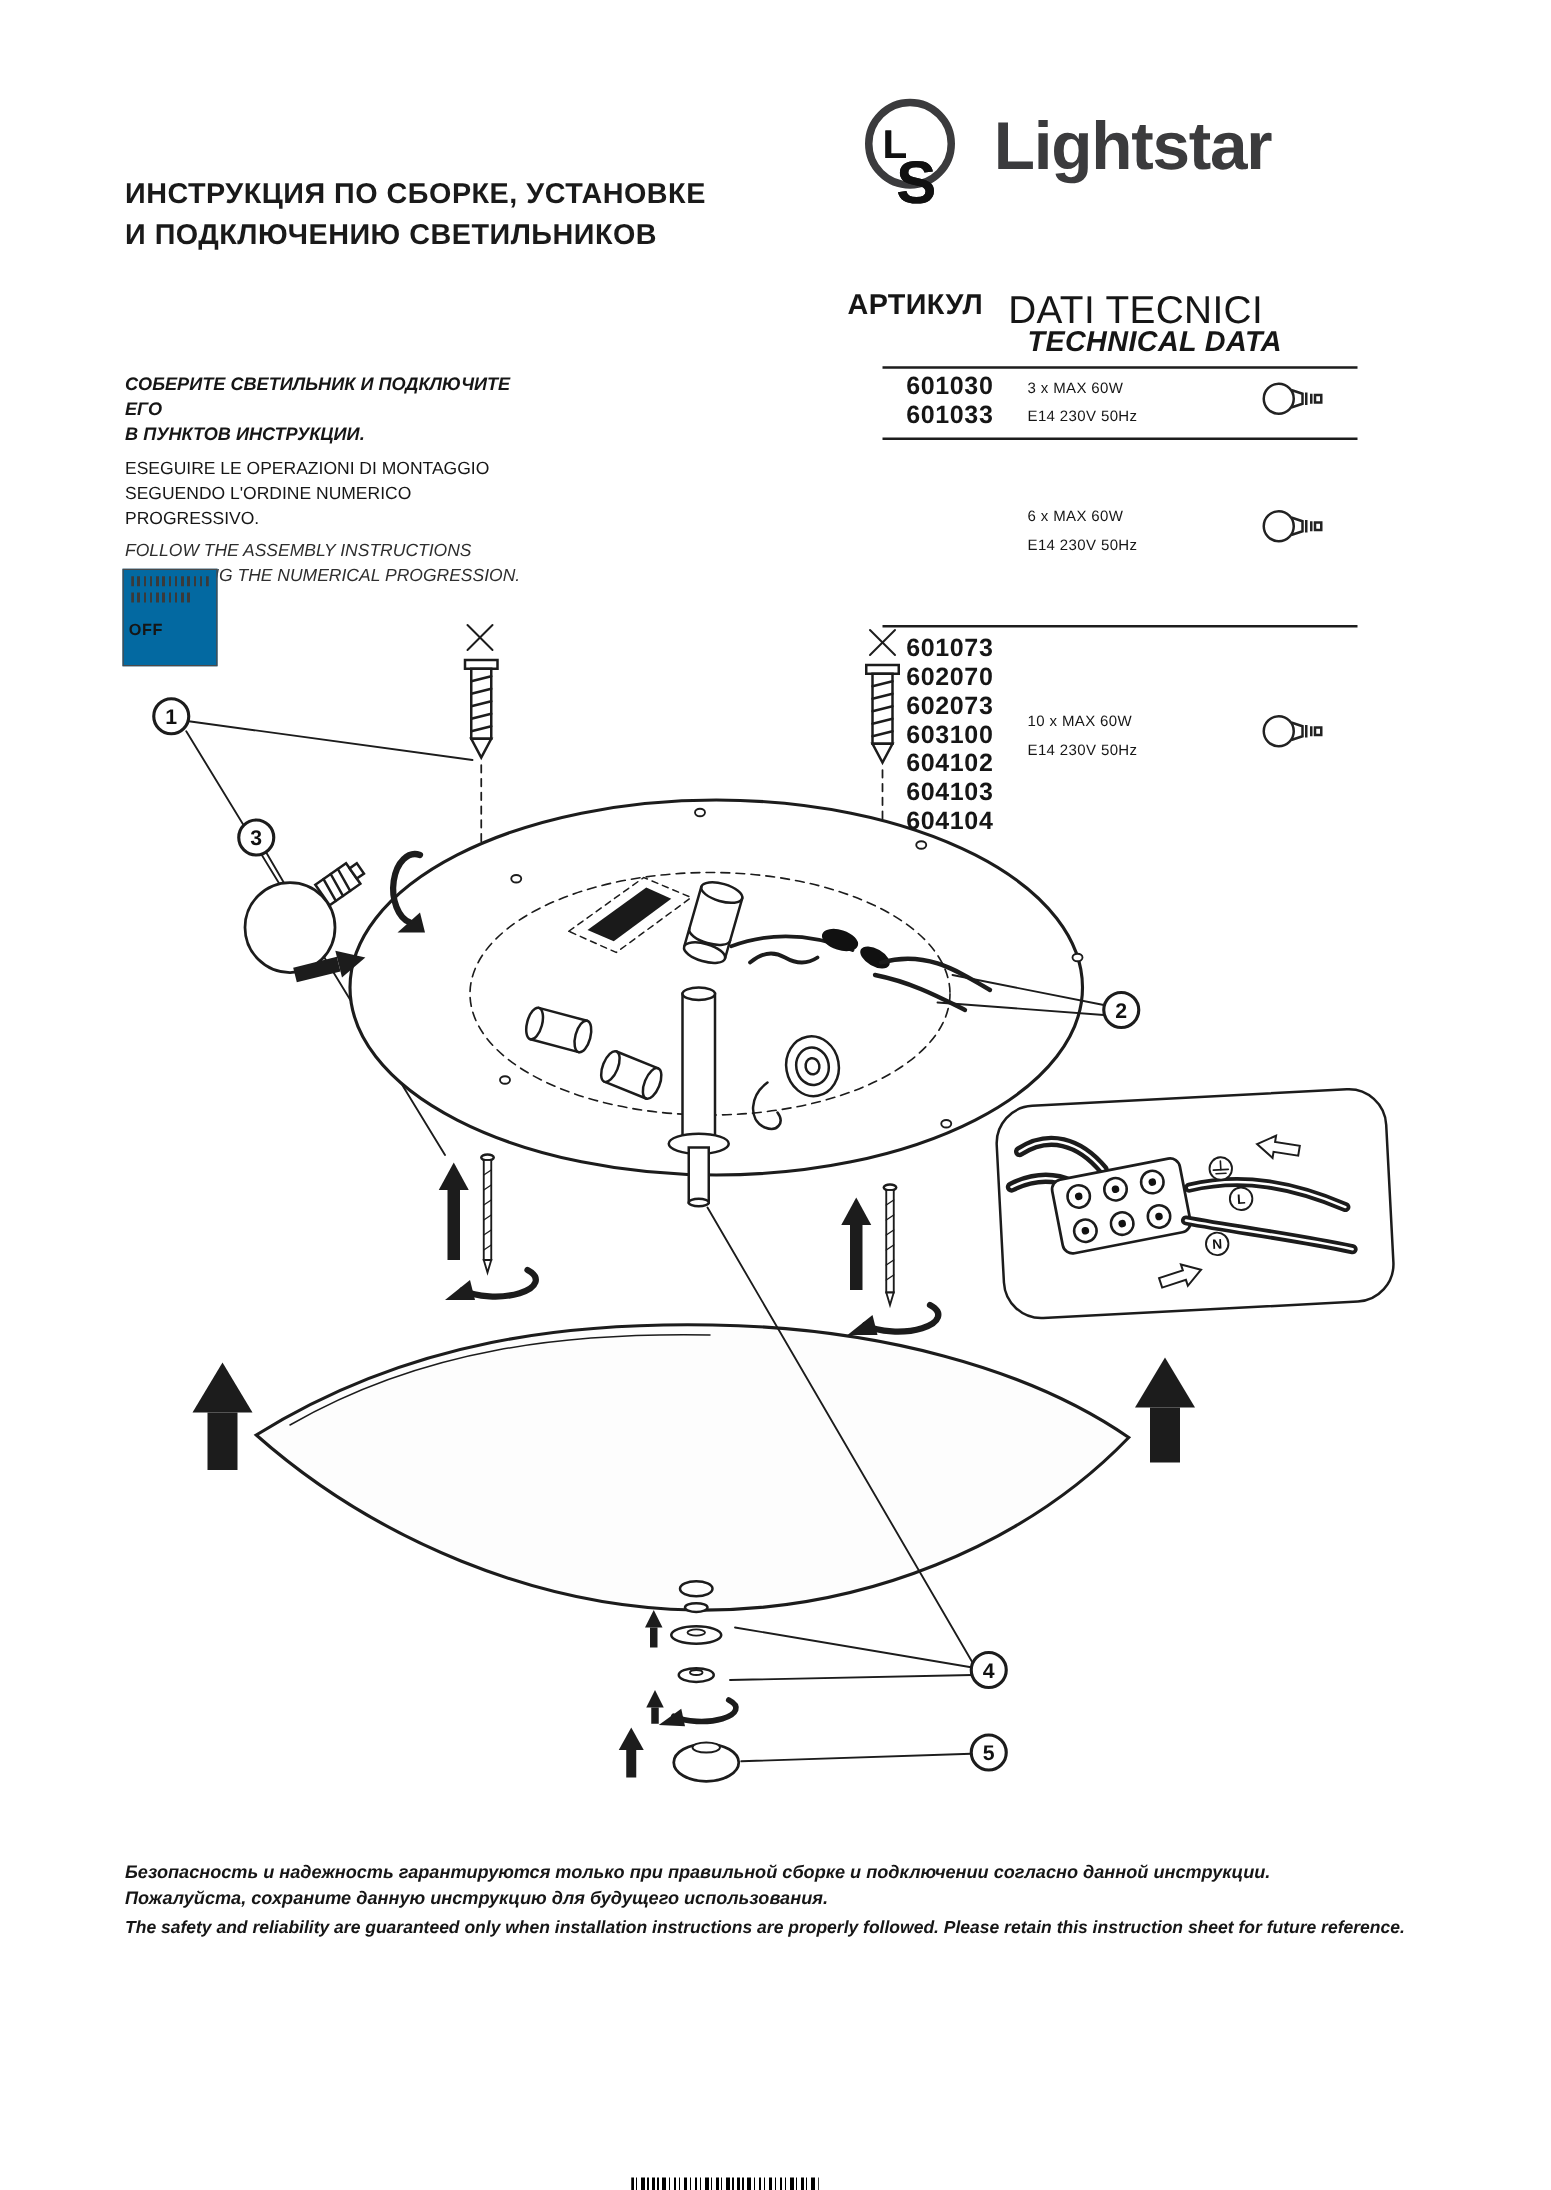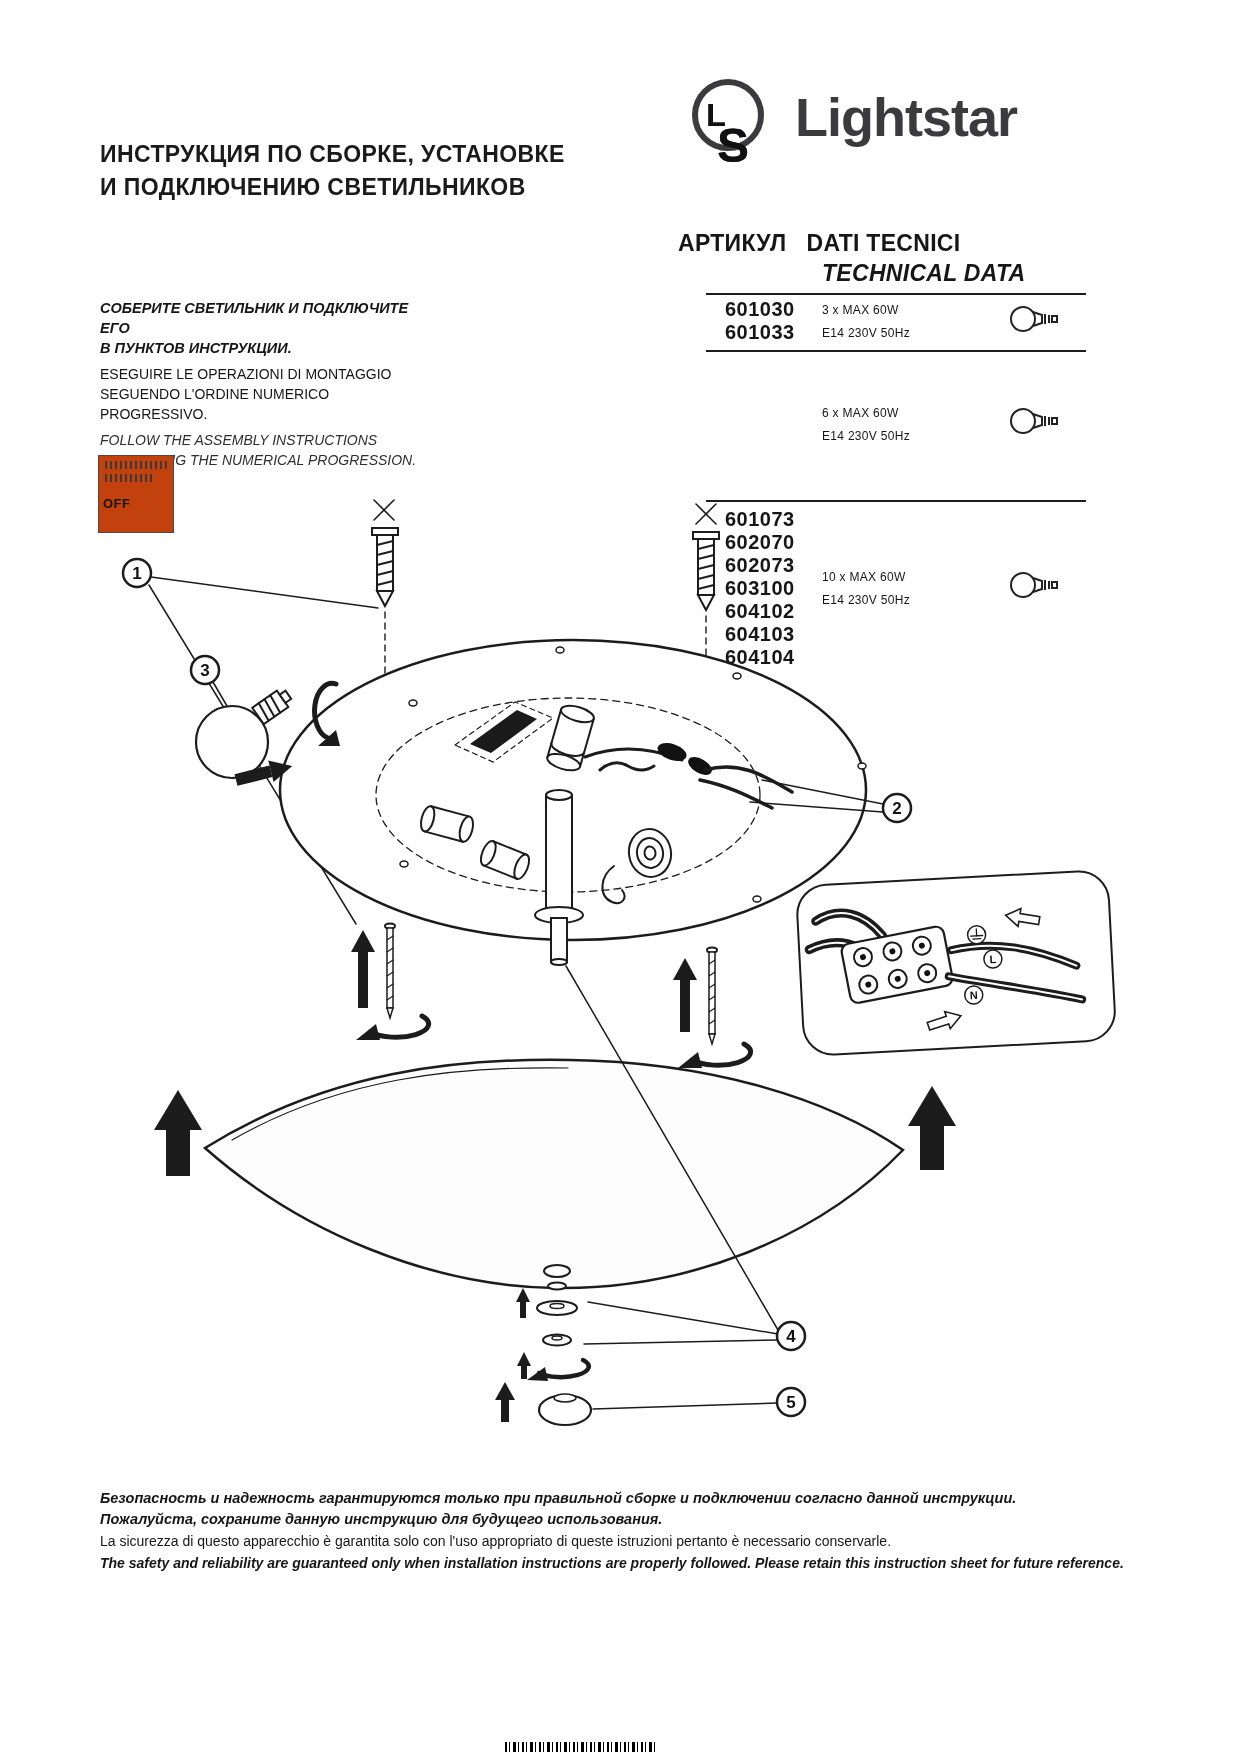--- a/index.html
+++ b/index.html
@@ -2,31 +2,31 @@
 <html><head>
 <meta charset="utf-8">
 <style>
   html,body{margin:0;padding:0;background:#d9d9d9;}
   .page{position:relative;width:1241px;height:1752px;background:#ffffff;overflow:hidden;
         font-family:"Liberation Sans",sans-serif;color:#161616;border-right:3px solid #c9c9c9;}
   .abs{position:absolute;}
   .title{font-size:23px;font-weight:700;line-height:1.45;letter-spacing:.4px;color:#1a1a1a;}
   .logo-word{font-size:54px;font-weight:700;color:#3b3b3d;letter-spacing:-1px;}
   .tech-head{font-size:23px;font-weight:700;letter-spacing:.3px;}
-  .tech-head-it{font-size:23px;font-weight:700;letter-spacing:.3px;}
+  .tech-head-it{font-size:31px;font-weight:400;letter-spacing:.3px;}
   .tech-head-en{font-size:23px;font-weight:700;font-style:italic;letter-spacing:.3px;}
   .rule{position:absolute;height:2px;background:#1d1d1d;}
   .art{font-size:20px;font-weight:700;line-height:23px;letter-spacing:.5px;}
   .spec{font-size:12px;line-height:23px;letter-spacing:.3px;}
   .instr{line-height:20px;}
   .instr .ru{font-size:14.5px;font-weight:700;font-style:italic;}
   .instr .it{font-size:14px;}
   .instr .en{font-size:14px;font-style:italic;color:#2e2e2e;}
   .gap{height:6px;}
-  .offbox{position:absolute;width:74px;height:76px;border:1.6px solid #4a4a4a;background:#c2410c;}
+  .offbox{position:absolute;width:74px;height:76px;border:1.6px solid #4a4a4a;background:#0369a1;}
   .tickrow{height:8px;margin:5px 6px 0 6px;background:repeating-linear-gradient(90deg,#3a3a3a 0 2px,transparent 2px 5px);}
   .offlabel{font-size:13px;font-weight:700;margin:14px 0 0 4px;letter-spacing:.5px;}
   .footer div{white-space:nowrap;}
   .footer .ru{font-size:14.5px;font-weight:700;font-style:italic;line-height:21px;}
   .footer .it{font-size:14px;line-height:22px;}
   .footer .en{font-size:14px;font-style:italic;font-weight:700;line-height:22px;}
   .barcode{position:absolute;background:repeating-linear-gradient(90deg,#000 0 2px,#fff 2px 4px,#000 4px 5px,#fff 5px 8px,#000 8px 11px,#fff 11px 13px,#000 13px 14px,#fff 14px 17px);}
   svg{display:block;}
   svg text{font-family:"Liberation Sans",sans-serif;font-weight:700;fill:#111;stroke:none;text-anchor:middle;}
   .callout-num{font-size:17px;}
@@ -380,19 +380,18 @@
 
   <div class="offbox" style="left:98px;top:455px;">
     <div class="tickrow"></div>
     <div class="tickrow" style="margin-right:20px;"></div>
     <div class="offlabel">OFF</div>
   </div>
 
   <div class="abs footer" style="left:100px;top:1488px;width:1060px;">
     <div class="ru">Безопасность и надежность гарантируются только при правильной сборке и подключении согласно данной инструкции.</div>
     <div class="ru">Пожалуйста, сохраните данную инструкцию для будущего использования.</div>
-    <div class="it">La sicurezza di questo apparecchio è garantita solo con l'uso appropriato di queste istruzioni pertanto è necessario conservarle.</div>
     <div class="en">The safety and reliability are guaranteed only when installation instructions are properly followed. Please retain this instruction sheet for future reference.</div>
   </div>
 
   <div class="barcode" style="left:505px;top:1742px;width:150px;height:10px;"></div>
 
 </div>
 
 </body></html>

